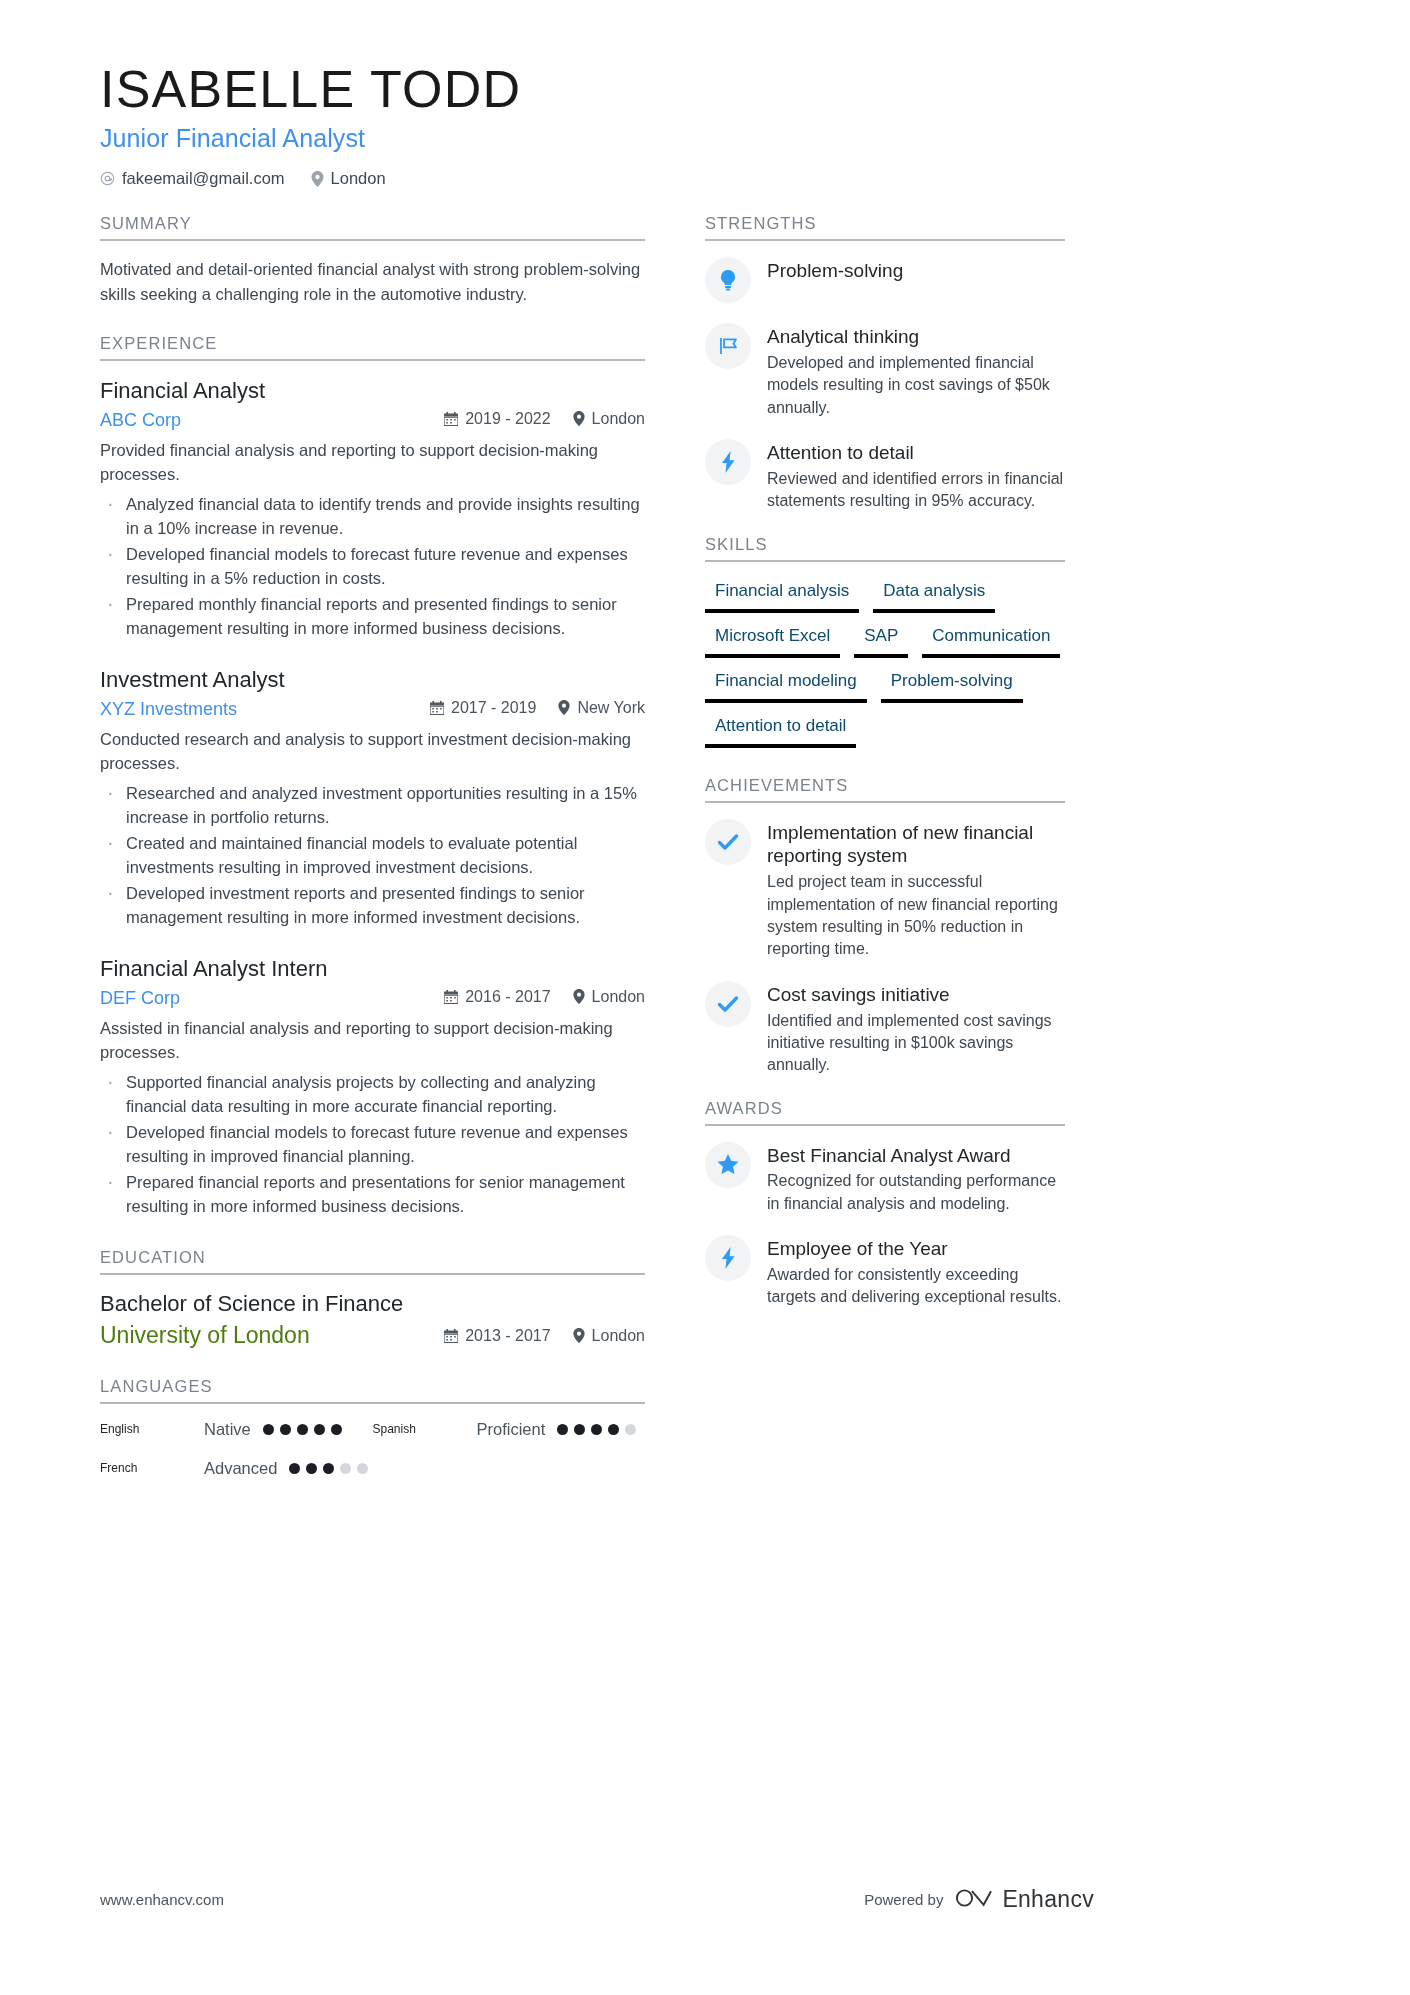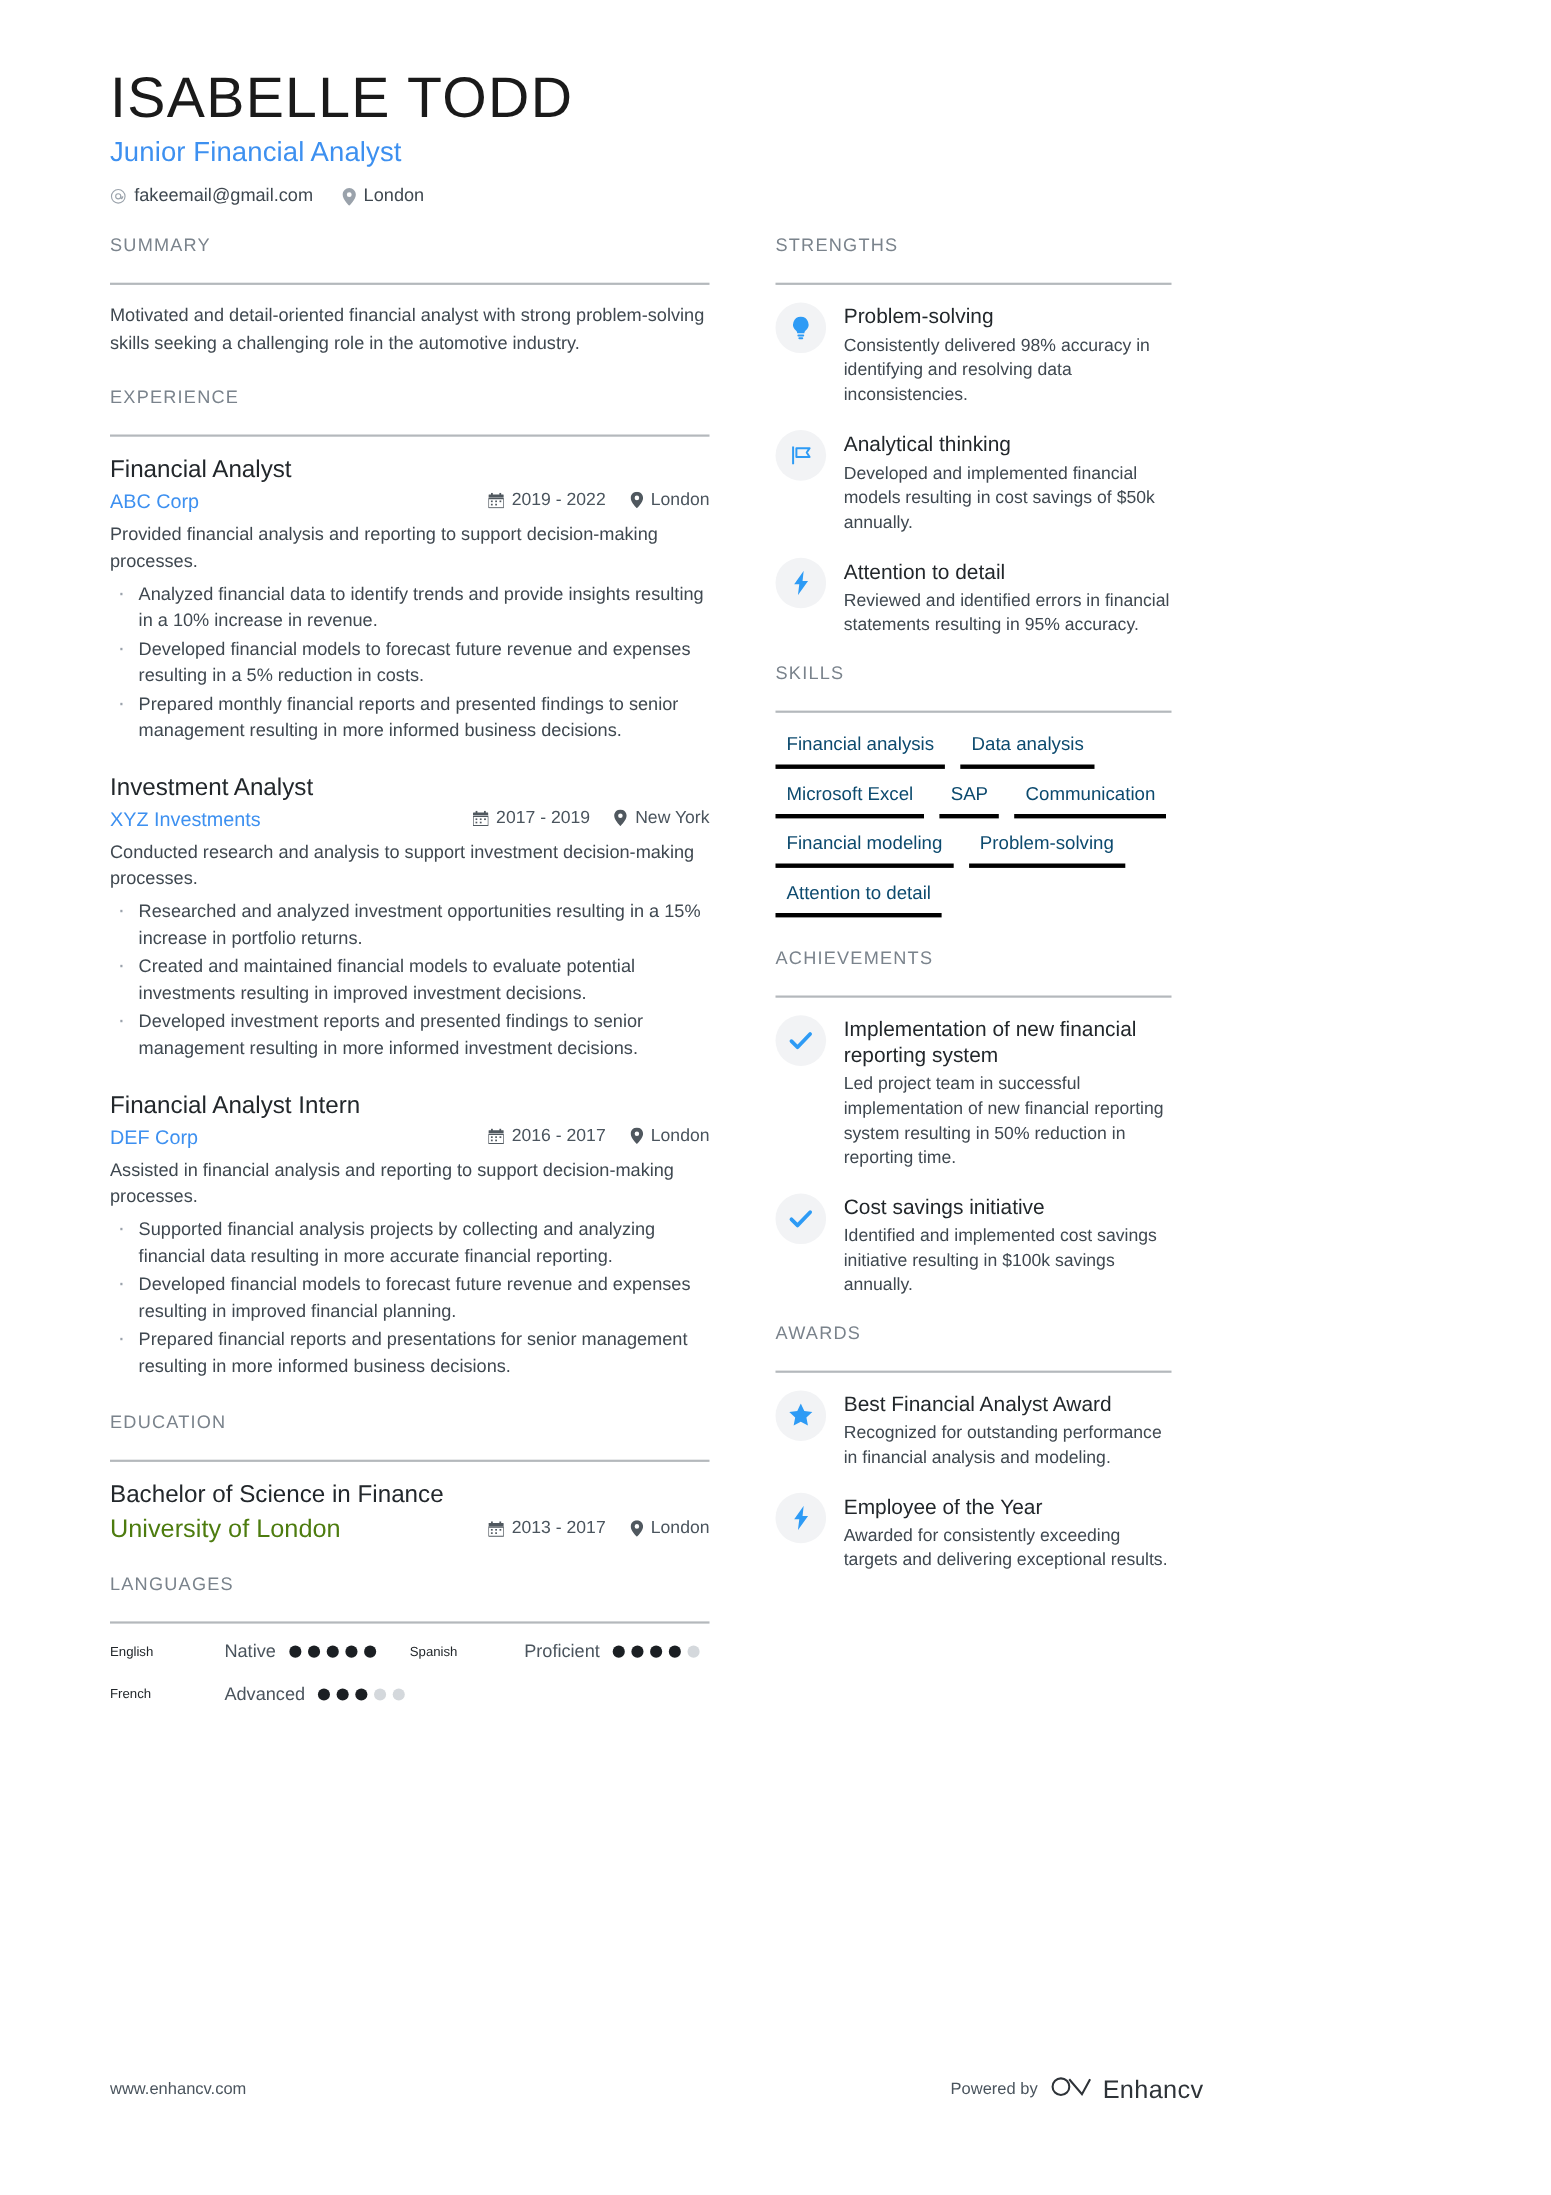--- a/index.html
+++ b/index.html
@@ -27,21 +27,21 @@
   
   .cols { display: flex; margin-top: 26px; }
   .col-left { width: 545px; }
   .col-gap { width: 60px; }
   .col-right { width: 360px; }
 
   
   .sec { margin-bottom: 4px; }
   .sec-title {
     font-size: 16.5px; letter-spacing: 1.1px; color: #7a838c;
-    text-transform: uppercase; font-weight: 400; padding-bottom: 24px;
+    text-transform: uppercase; font-weight: 400; padding-bottom: 6px;
   }
   .sec-rule { height: 2px; background: #b4b8bc; width: 100%; margin-bottom: 16px; }
 
   
   .summary-text { font-size: 16.5px; line-height: 1.48; color: #3f4850; }
 
   .job { margin-bottom: 26px; }
   .job:last-child { margin-bottom: 14px; }
   .job-title { font-size: 22px; font-weight: 400; color: #22272b; line-height: 1.3; }
   .job-meta { display: flex; align-items: baseline; justify-content: space-between; margin-top: 4px; }
@@ -364,21 +364,20 @@
           <div class="iitem">
             <div class="badge">
               <svg width="20" height="22" viewBox="0 0 20 22" fill="#2e9bf5">
                 <path d="M10 1a7 7 0 0 0-4.2 12.6c.6.5.9 1.1.9 1.8v.6h6.6v-.6c0-.7.3-1.3.9-1.8A7 7 0 0 0 10 1z"></path>
                 <rect x="6.9" y="17" width="6.2" height="1.9" rx=".9"></rect>
                 <rect x="7.8" y="19.6" width="4.4" height="1.8" rx=".9"></rect>
               </svg>
             </div>
             <div class="ibody">
               <div class="ititle">Problem-solving</div>
-              <div class="idesc">Consistently delivered 98% accuracy in identifying and resolving data inconsistencies.</div>
             </div>
           </div>
           <div class="iitem">
             <div class="badge">
               <svg width="22" height="20" viewBox="0 0 22 20" fill="none" stroke="#2e9bf5" stroke-width="1.8" stroke-linejoin="round">
                 <path d="M4 2v16"></path>
                 <path d="M7 3.4h12l-2.6 4 2.6 4H7z"></path>
               </svg>
             </div>
             <div class="ibody">

